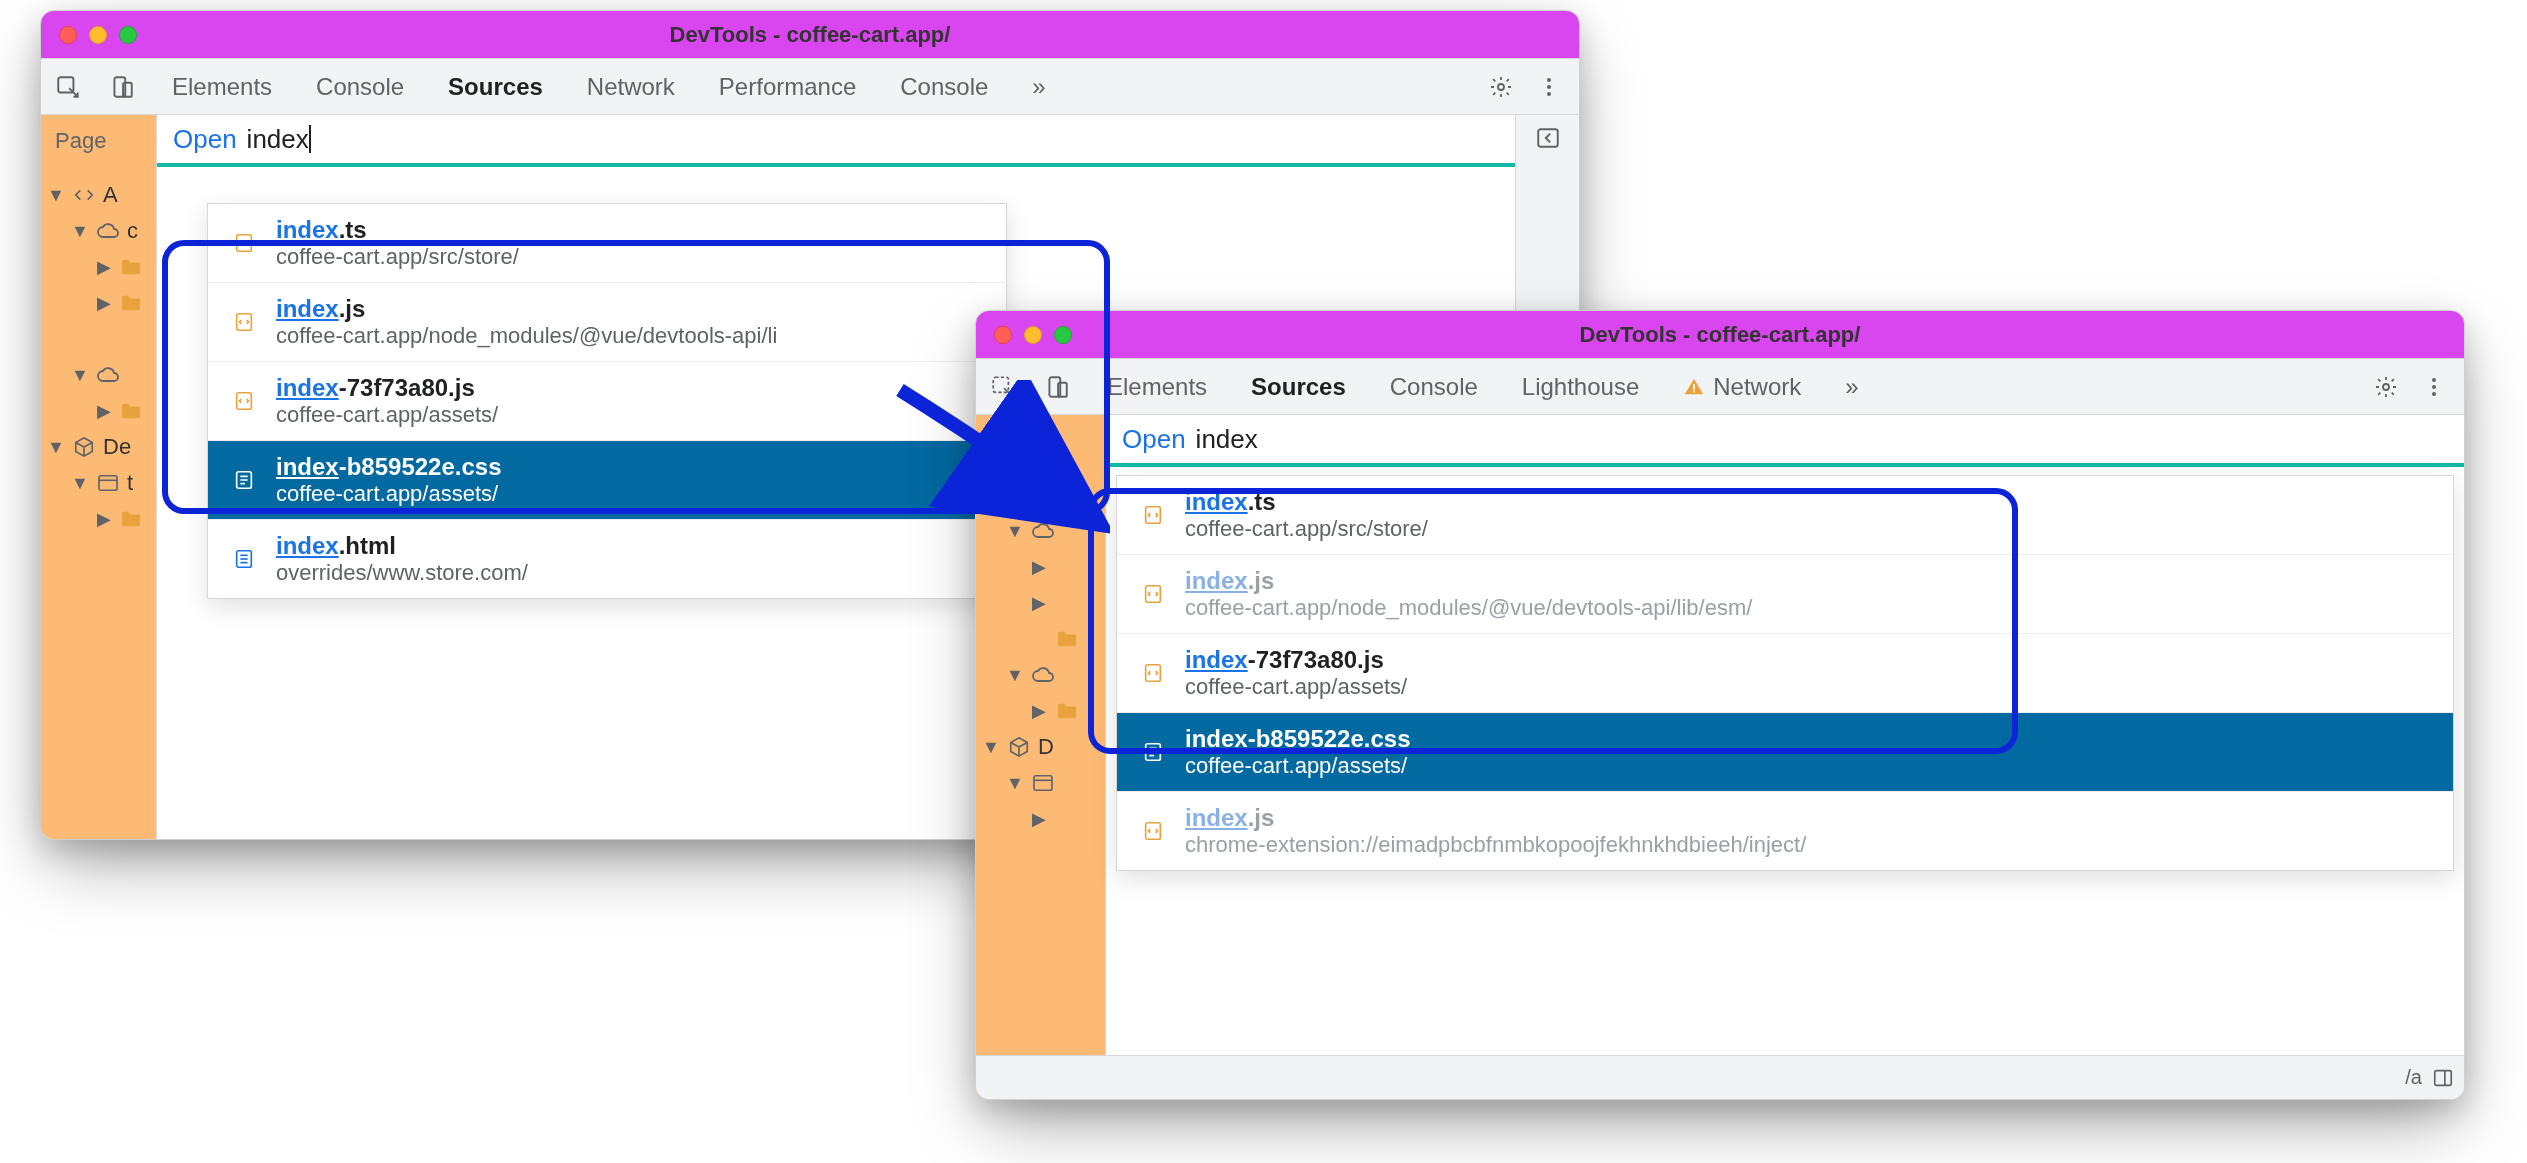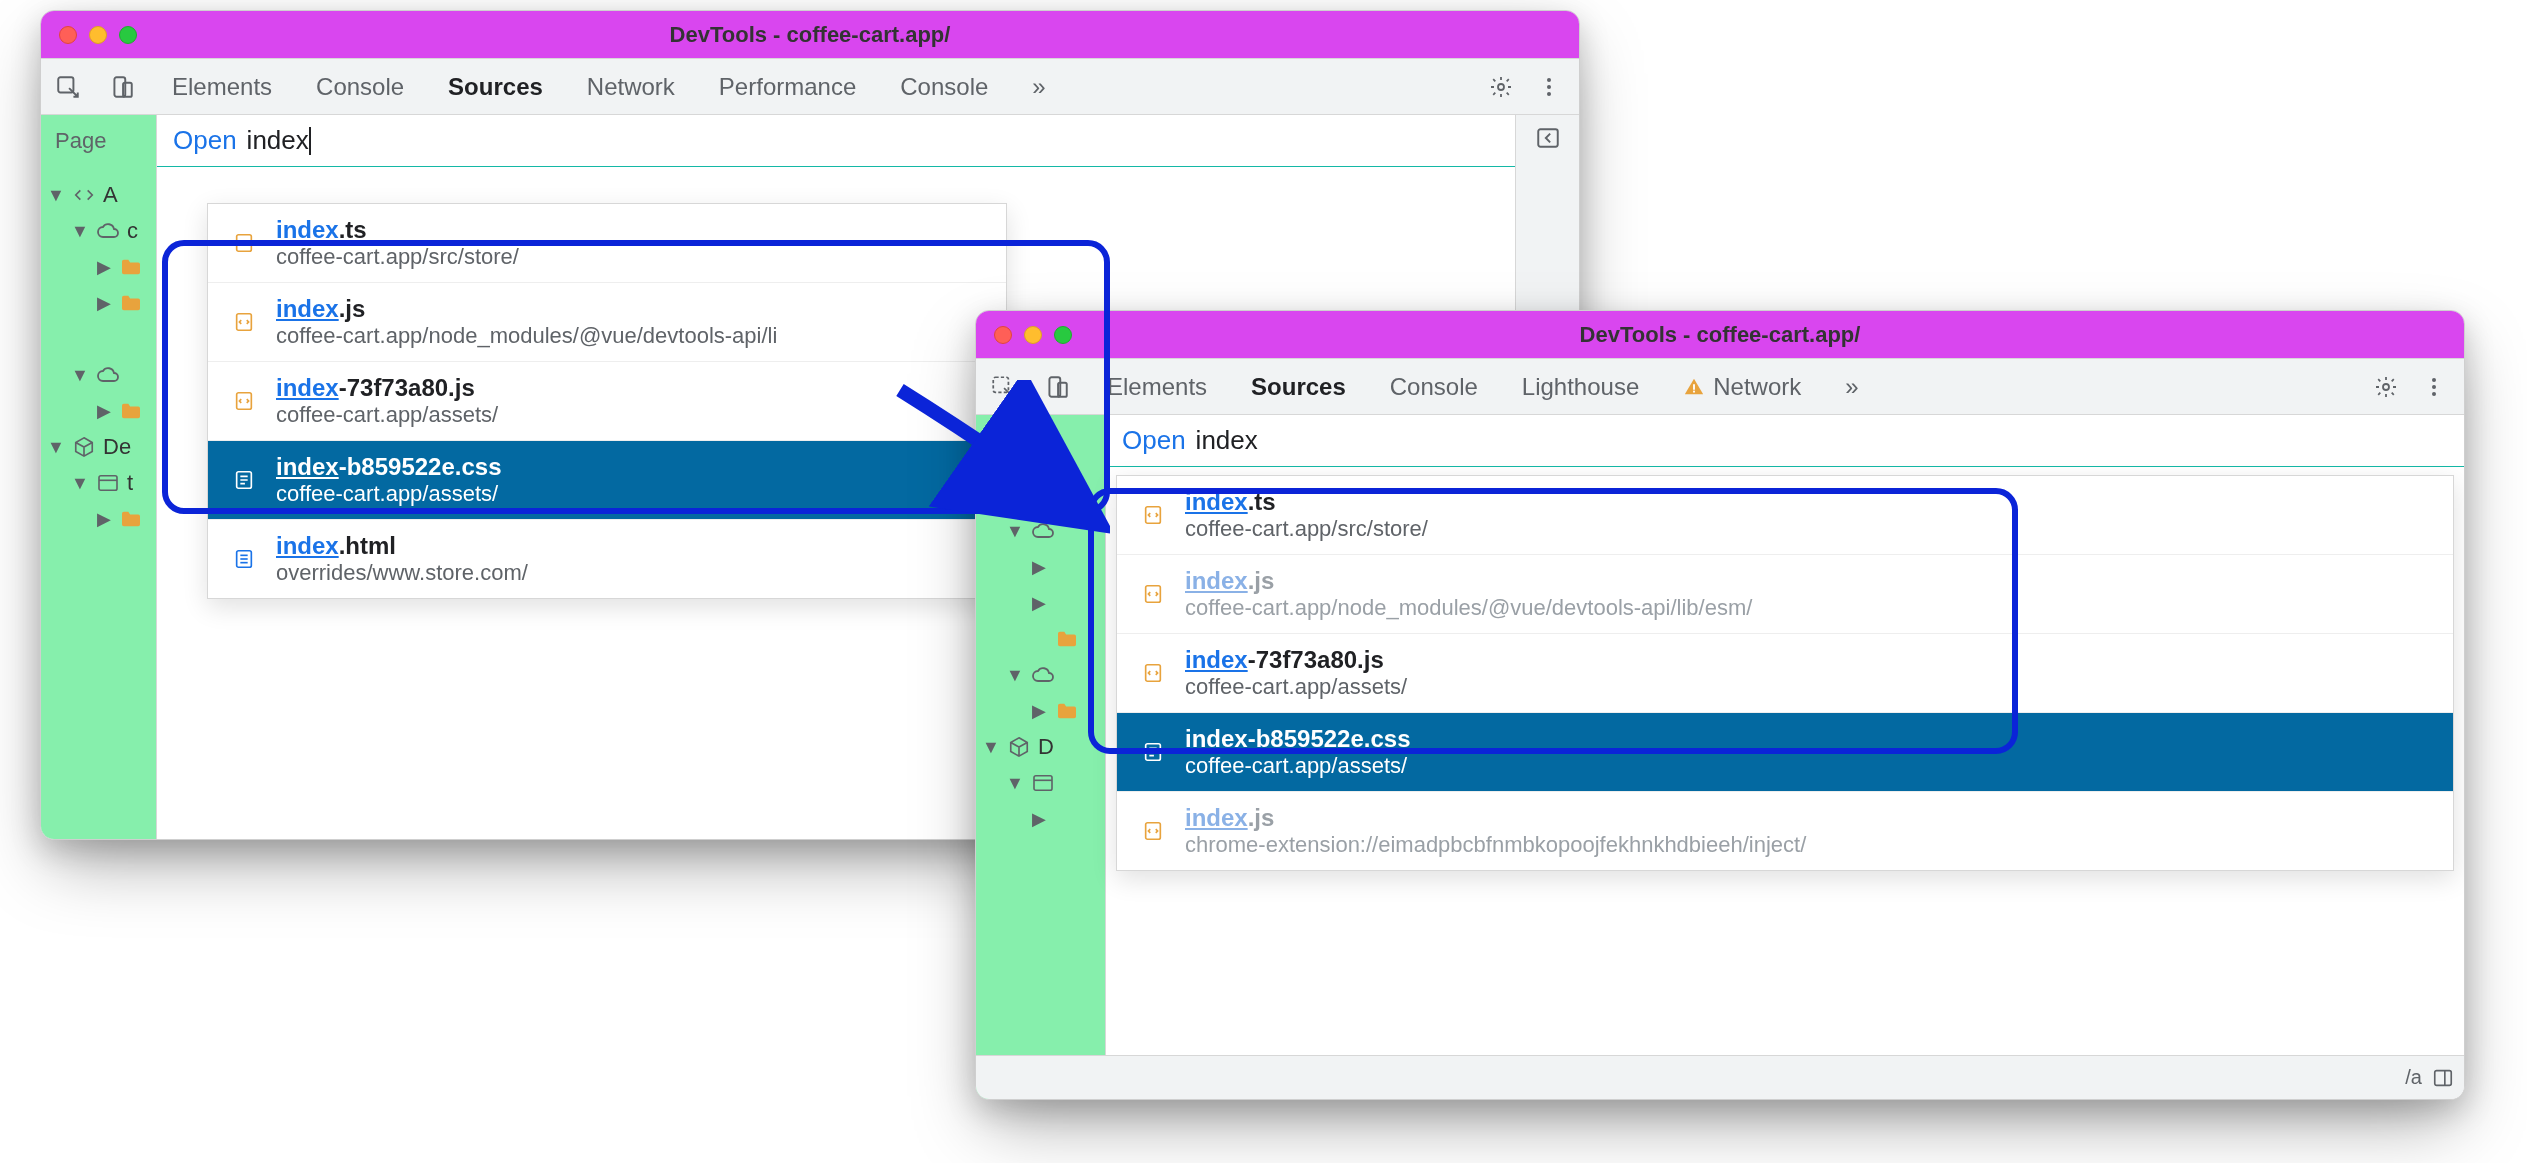--- a/index.html
+++ b/index.html
@@ -59,31 +59,31 @@
   font-size: 24px; color: #5f6368; padding: 12px 4px;
   display: flex; align-items: center; gap: 8px;
 }
 .tab.active { color: #202124; font-weight: 600; }
 .tool-right { display: flex; align-items: center; padding-right: 6px; }
 .tool-right .tool-ic { width: 48px; }
 
 .body-row { display: flex; height: calc(100% - 104px); position: relative; }
 .left-rail {
   width: 116px;
-  background: #86efac;
+  background: #fdba74;
   border-right: 1px solid #d7d7d7;
 }
 .rail-btn {
   display: flex; align-items: center; justify-content: flex-start;
   height: 52px; padding-left: 14px;
   font-size: 22px; color: #5f6368;
 }
 .main { flex: 1; position: relative; display: flex; flex-direction: column; }
 .omni {
-  height: 52px; border-bottom: 1px solid #14b8a6;
+  height: 52px; border-bottom: 4px solid #14b8a6;
   display: flex; align-items: center; padding: 0 16px;
   font-size: 26px;
 }
 .omni .open { color: #1a73e8; margin-right: 10px; }
 .omni .query { color: #202124; }
 .caret-line { display: inline-block; width: 2px; height: 28px; background: #202124; vertical-align: -4px; }
 
 .right-rail {
   width: 64px; border-left: 1px solid #d7d7d7; background: #f1f3f4;
   display: flex; align-items: flex-start; justify-content: center; padding-top: 10px;

